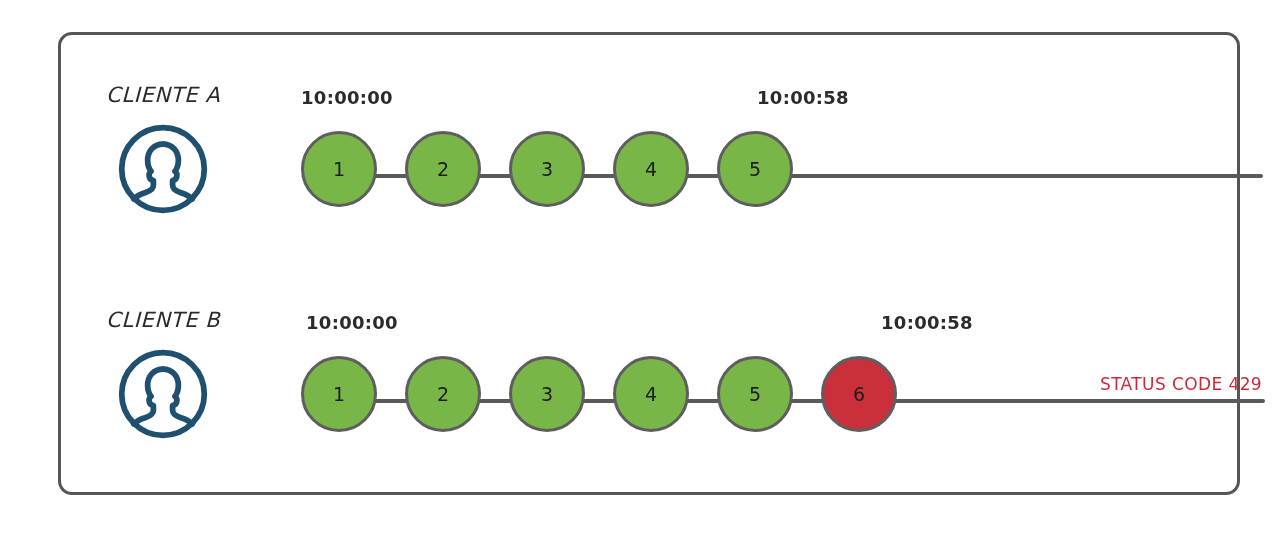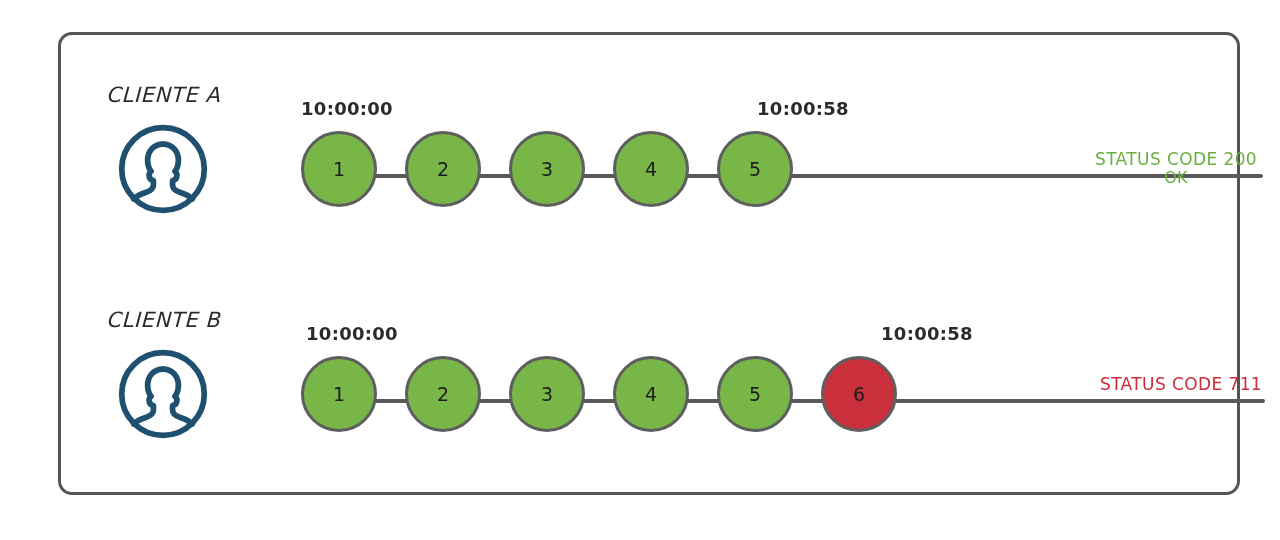--- a/index.html
+++ b/index.html
@@ -67,21 +67,21 @@
     left: 54px;
     top: 38px;
     width: 96px;
     height: 96px;
   }
   .avatar svg { display: block; width: 96px; height: 96px; }
 
   
   .timestamp {
     position: absolute;
-    top: 15px;
+    top: 4px;
     font-family: "DejaVu Sans", "Liberation Sans", sans-serif;
     font-size: 18px;
     font-weight: 700;
     color: #2b2b2b;
     letter-spacing: 0.3px;
     white-space: nowrap;
   }
 
   
   .chain {
@@ -182,24 +182,20 @@
       <div class="chain">
         <div class="baseline" style="left:38px; width:924px;"></div>
 
         <div class="node ok" style="left:0px;">1</div>
         <div class="node ok" style="left:104px;">2</div>
         <div class="node ok" style="left:208px;">3</div>
         <div class="node ok" style="left:312px;">4</div>
         <div class="node ok" style="left:416px;">5</div>
       </div>
 
-      <div class="status ok" style="left:1020px; top:66px; width:190px;">
-        <span class="code">STATUS CODE 200</span>
-        <span class="detail">OK</span>
-      </div>
     </div>
 
     <div class="row row-b">
 
       <div class="client-label">CLIENTE B</div>
 
       <div class="avatar">
         <svg viewBox="0 0 100 100" xmlns="http://www.w3.org/2000/svg">
           <circle cx="50" cy="50" r="43" fill="none" stroke="#1f5070" stroke-width="6"></circle>
           <path d="M50 24
@@ -230,18 +226,18 @@
 
         <div class="node ok" style="left:0px;">1</div>
         <div class="node ok" style="left:104px;">2</div>
         <div class="node ok" style="left:208px;">3</div>
         <div class="node ok" style="left:312px;">4</div>
         <div class="node ok" style="left:416px;">5</div>
         <div class="node blocked" style="left:520px;">6</div>
       </div>
 
       <div class="status blocked" style="left:1020px; top:66px; width:200px;">
-        <span class="code">STATUS CODE 711</span>
+        <span class="code">STATUS CODE 429</span>
       </div>
     </div>
 
   </div>
 </div>
 
 </body></html>

